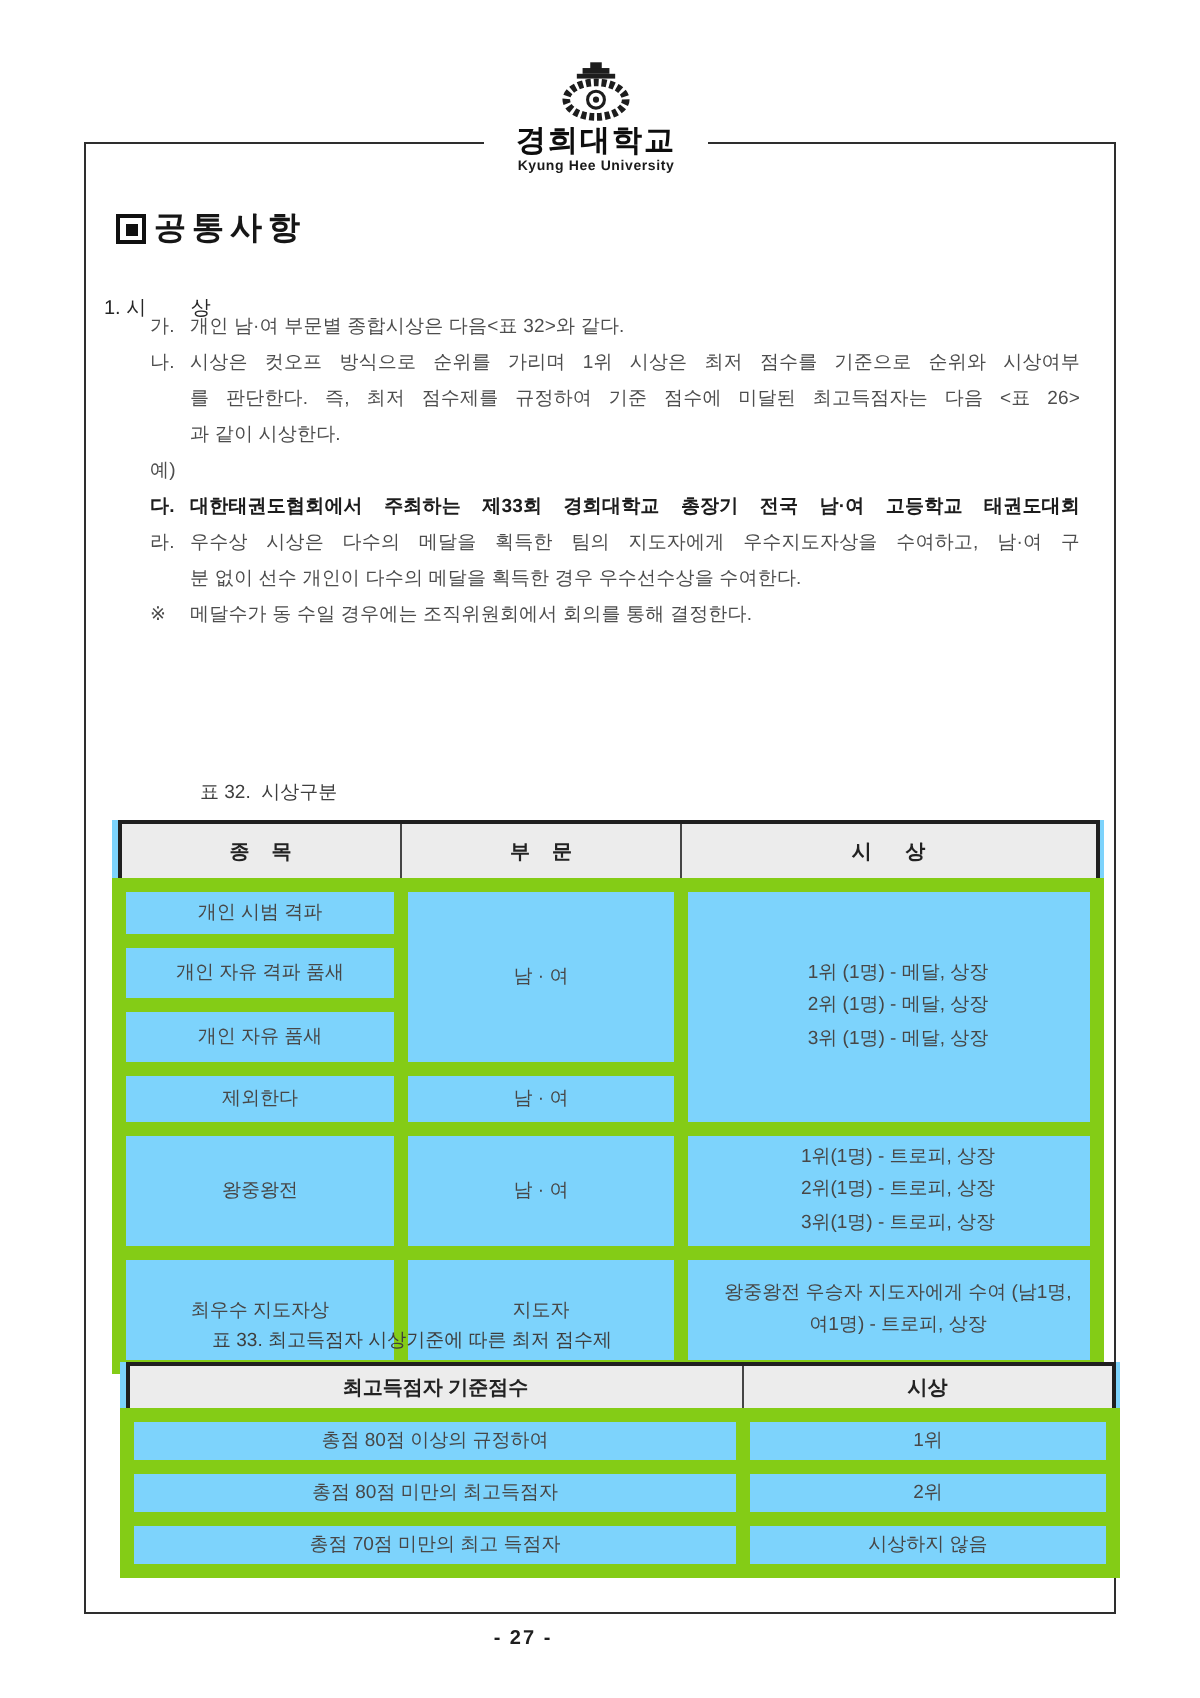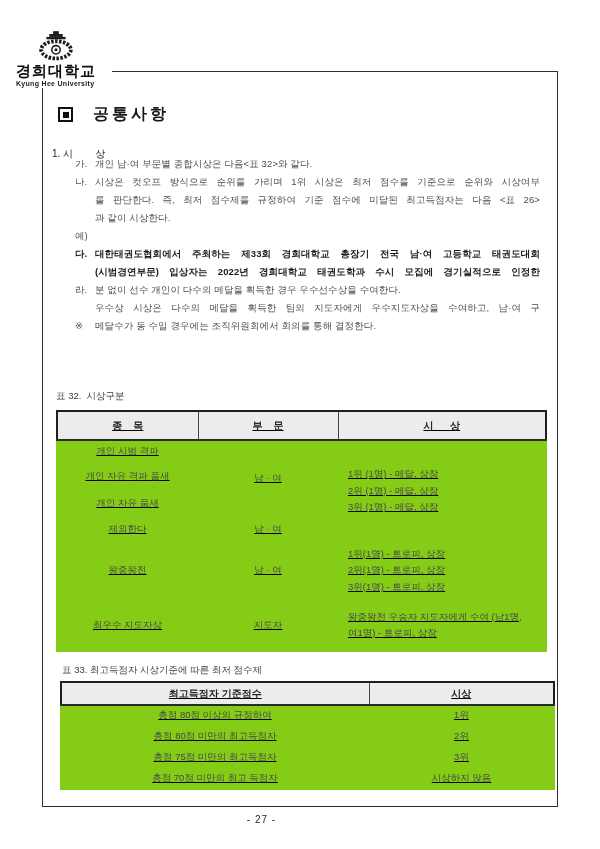--- a/index.html
+++ b/index.html
@@ -1,60 +1,60 @@
 <!DOCTYPE html>
 <html><head>
 <meta charset="utf-8">
 <style>
   html,body{margin:0;padding:0;background:#ffffff;}
   .page{position:relative;width:600px;height:849px;background:#fff;overflow:hidden;
         font-family:"Liberation Sans","DejaVu Sans",sans-serif;}
   .frame{position:absolute;left:42px;top:71px;width:514px;height:734px;border:1px solid #2e2e2e;}
 
   
-  .logo-wrap{position:absolute;top:31px;left:0;width:596px;text-align:left;z-index:5;}
+  .logo-wrap{position:absolute;top:31px;left:0;width:596px;text-align:center;z-index:5;}
   .logo-inner{display:inline-block;background:#fff;padding:0 16px;}
   .crest{display:block;margin:0 auto 1px auto;}
   .uni-kr{font-size:15px;font-weight:900;color:#0d0d0d;letter-spacing:1px;line-height:17px;}
   .uni-en{font-size:7px;font-weight:700;color:#1a1a1a;letter-spacing:0.3px;line-height:9px;}
 
   
-  .doc-title{position:absolute;left:58px;top:104px;display:flex;align-items:center;gap:20px;}
+  .doc-title{position:absolute;left:58px;top:104px;display:flex;align-items:center;gap:4px;}
   .title-square{width:11px;height:11px;border:2px solid #101010;display:flex;align-items:center;justify-content:center;flex:none;}
   .title-square span{width:6px;height:6px;background:#101010;display:block;}
   .title-text{font-size:16px;font-weight:800;color:#161616;letter-spacing:3px;}
 
   .sec-heading{position:absolute;left:52px;top:147px;font-size:10px;font-weight:400;color:#262626;white-space:pre;}
 
   
   .body-text{position:absolute;left:75px;top:155px;width:465px;font-size:9.5px;color:#4d4d4d;letter-spacing:0.1px;}
   .item{display:flex;}
   .item .lbl{width:20px;flex:none;line-height:18px;}
   .item .content{flex:1;min-width:0;}
   .line{height:18px;line-height:18px;white-space:nowrap;}
   .line.j{white-space:normal;text-align:justify;text-align-last:justify;}
   .bold-item{color:#1c1c1c;font-weight:700;}
   .red-text{color:#d92b2b;font-weight:700;}
   .black-bold{color:#1c1c1c;font-weight:700;}
 
   
-  .tcap{position:absolute;font-size:9.5px;color:#3e3e3e;white-space:pre;}
+  .tcap{position:absolute;font-size:9.5px;color:#3e3e3e;white-space:pre;margin-left:44px;}
   .cap32{left:56px;top:390px;}
   .cap33{left:62px;top:664px;}
 
   
-  table{border-collapse:collapse;table-layout:fixed;position:absolute;background:#84cc16;text-decoration:underline;}
+  table{border-collapse:collapse;table-layout:fixed;position:absolute;background:#7dd3fc;}
   .t32{left:56px;top:410px;width:489px;border:2px solid #1f1f1f;}
   .t33{left:60px;top:681px;width:493px;border:2px solid #1f1f1f;}
   th{background:#ececec;border:1px solid #454545;border-bottom:2px solid #2a2a2a;
      font-size:10px;font-weight:700;color:#222;text-align:center;white-space:pre;}
   .t32 th{height:25px;}
   .t33 th{height:19px;}
-  td{border:2px solid #84cc16;font-size:9.5px;color:#474747;text-align:center;vertical-align:middle;padding:0;}
-  .t32 .c3{text-align:left;padding-left:9px;}
+  td{border:7px solid #84cc16;font-size:9.5px;color:#474747;text-align:center;vertical-align:middle;padding:0;}
+  .t32 .c3{text-align:center;padding-left:9px;}
   .cell-lines div{line-height:16.5px;white-space:nowrap;}
   .t33 td{height:19px;}
 </style>
 </head>
 <body>
 
 <div class="page">
 
   <div class="frame"></div>
 
@@ -103,29 +103,28 @@
     <div class="item">
       <span class="lbl">예)</span>
       <div class="content">
       </div>
     </div>
 
     <div class="item bold-item">
       <span class="lbl">다.</span>
       <div class="content">
         <div class="line j">대한태권도협회에서 주최하는 제33회 경희대학교 총장기 전국 남·여 고등학교 태권도대회</div>
-        <div class="line j">(시범경연부문) 입상자는 2022년 경희대학교 태권도학과 수시 모집에 경기실적으로 인정한</div>
       </div>
     </div>
 
     <div class="item">
       <span class="lbl">라.</span>
       <div class="content">
+        <div class="line j">우수상 시상은 다수의 메달을 획득한 팀의 지도자에게 우수지도자상을 수여하고, 남·여 구</div>
         <div class="line">분 없이 선수 개인이 다수의 메달을 획득한 경우 우수선수상을 수여한다.</div>
-        <div class="line j">우수상 시상은 다수의 메달을 획득한 팀의 지도자에게 우수지도자상을 수여하고, 남·여 구</div>
       </div>
     </div>
 
     <div class="item">
       <span class="lbl">※</span>
       <div class="content">
         <div class="line">메달수가 동 수일 경우에는 조직위원회에서 회의를 통해 결정한다.</div>
       </div>
     </div>
 
@@ -204,25 +203,21 @@
     </tr>
     <tr>
       <td>총점 80점 이상의 규정하여</td>
       <td>1위</td>
     </tr>
     <tr>
       <td>총점 80점 미만의 최고득점자</td>
       <td>2위</td>
     </tr>
     <tr>
-      <td>총점 75점 미만의 최고득점자</td>
-      <td>3위</td>
-    </tr>
-    <tr>
       <td>총점 70점 미만의 최고 득점자</td>
       <td>시상하지 않음</td>
     </tr>
   </tbody>
     </table>
 
-  <div style="position:absolute;left:0;top:814px;width:523px;text-align:center;font-size:10px;font-weight:400;color:#1f1f1f;letter-spacing:1px;">- 27 -</div>
+  <div style="position:absolute;left:0;top:814px;width:523px;text-align:center;font-size:10px;font-weight:700;color:#1f1f1f;letter-spacing:1px;">- 27 -</div>
 
 </div>
 
 </body></html>

